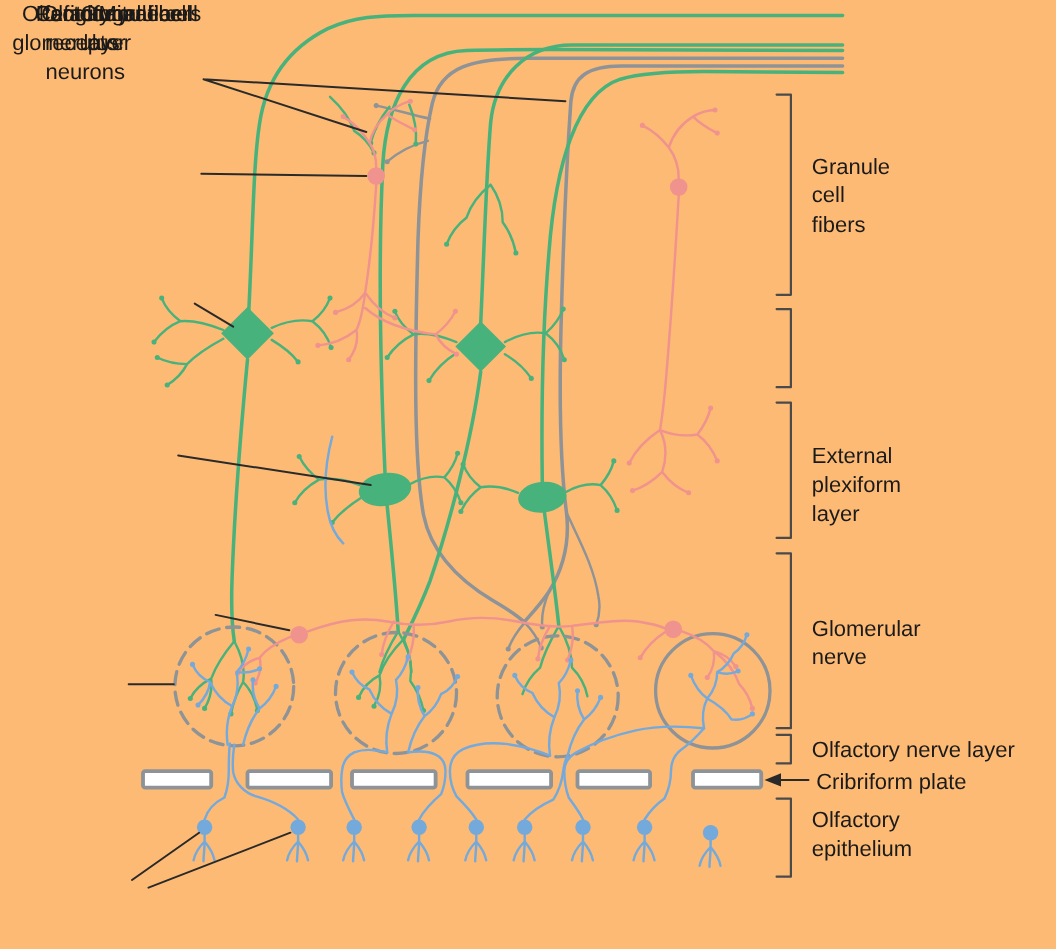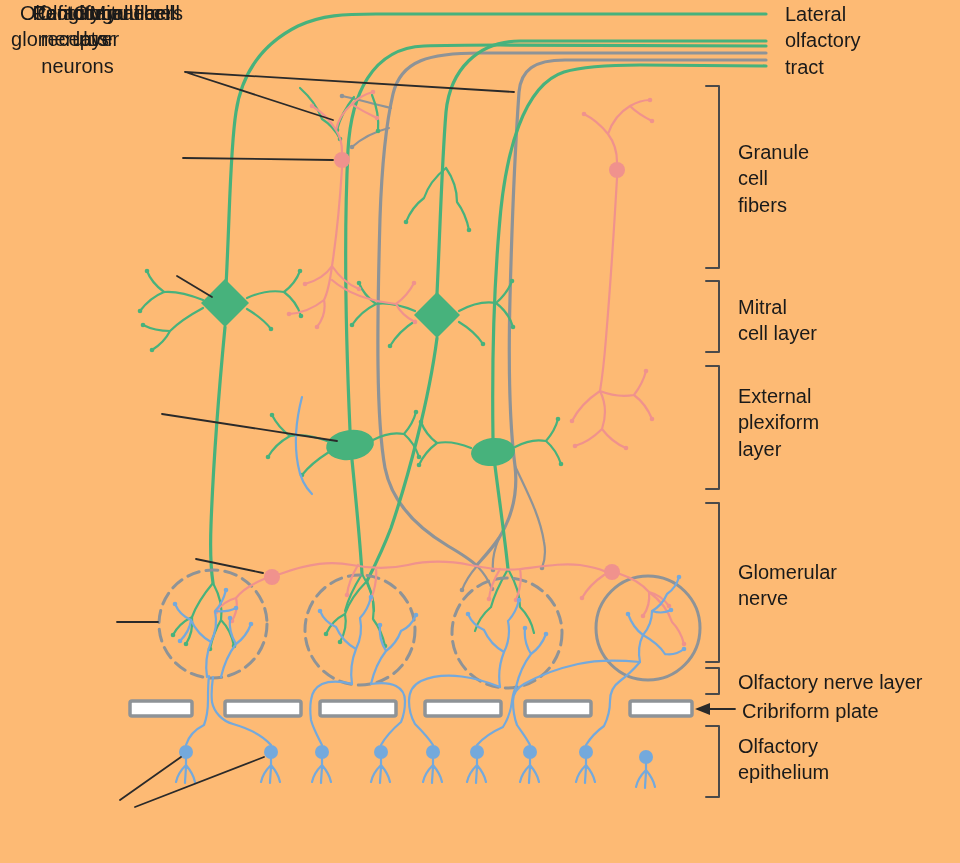--- a/index.html
+++ b/index.html
@@ -269,29 +269,24 @@
 <div class="lbl ra" style="left:0;top:146;width:180px">Granule cell</div>
 <div class="lbl ra" style="left:0;top:264;width:174px">Mitral cell</div>
 <div class="lbl ca" style="left:0;top:524;width:195px">Periglomerular
 layer</div>
 <div class="lbl ca" style="left:0;top:610;width:120px">Olfactory
 glomerulus</div>
 <div class="lbl ca" style="left:25px;top:784;width:105px">Olfactory
 receptor
 neurons</div>
 
-<div class="lbl" style="left:785px;top:1px">Lateral
-olfactory
-tract</div>
 <div class="lbl" style="left:738px;top:139px">Granule
 cell
 fibers</div>
-<div class="lbl" style="left:738px;top:294px">Mitral
-cell layer</div>
-<div class="lbl" style="left:738px;top:383px">External
+<div class="lbl" style="left:738px;top:402px">External
 plexiform
 layer</div>
 <div class="lbl" style="left:738px;top:559px">Glomerular
 nerve</div>
 <div class="lbl" style="left:742px;top:698px">Cribriform plate</div>
 <div class="lbl" style="left:738px;top:669px">Olfactory nerve layer</div>
 <div class="lbl" style="left:738px;top:733px">Olfactory
 epithelium</div>
 
 </div>

